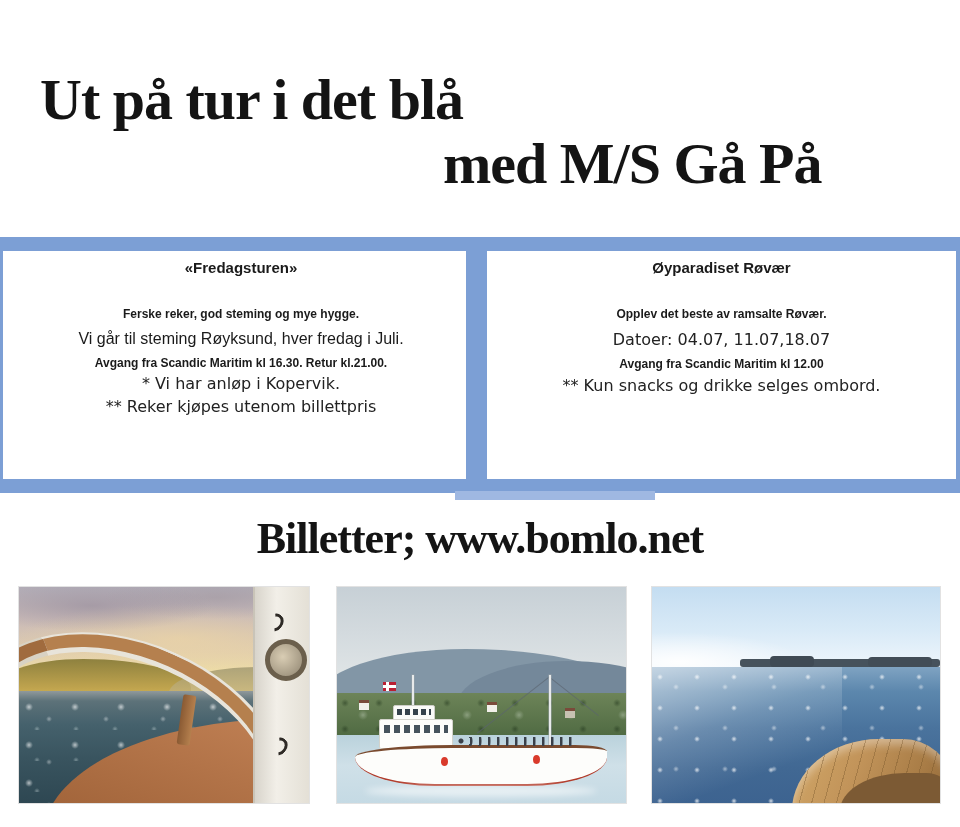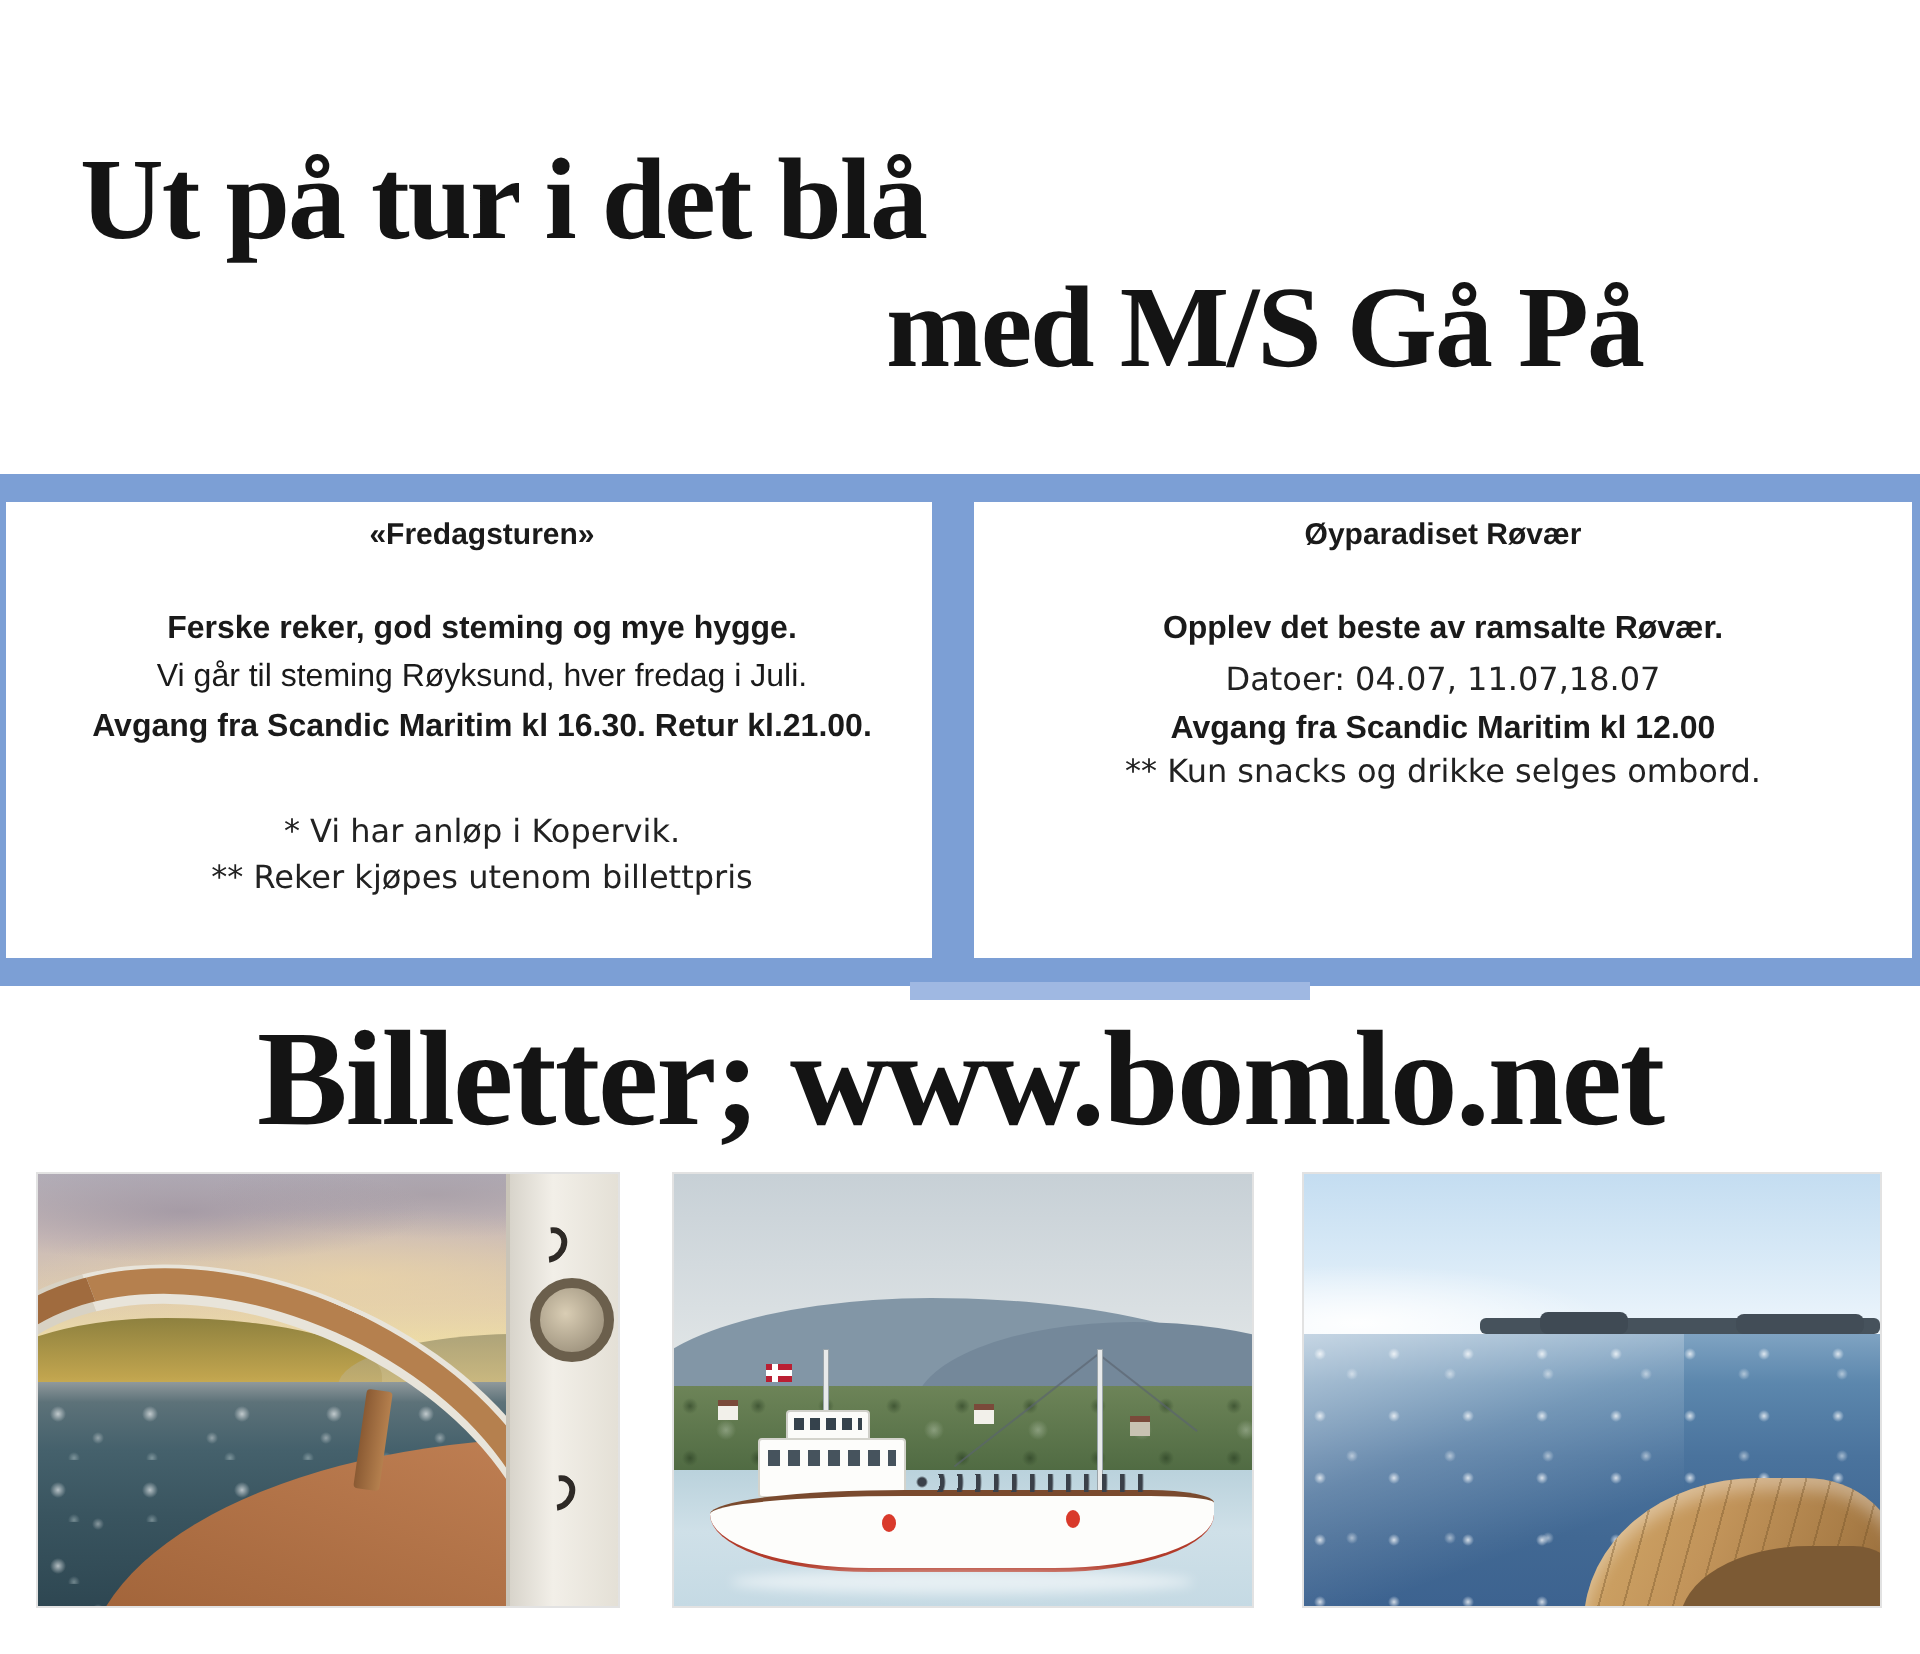--- a/index.html
+++ b/index.html
@@ -21,41 +21,41 @@
     letter-spacing:-1px;
     color:#141414;
     white-space:nowrap;
   }
   #title-line1{left:40px;top:70px;}
   #title-line2{left:443px;top:134px;}
   #tickets-heading{
     position:absolute;left:0;top:508px;width:960px;
     text-align:center;
     font-family:"Liberation Serif","DejaVu Serif",serif;
-    font-weight:bold;font-size:68px;line-height:62px;letter-spacing:-1px;
+    font-weight:bold;font-size:44px;line-height:62px;letter-spacing:-1px;
     color:#141414;white-space:nowrap;
   }
   
   .bar{position:absolute;background:#7c9fd5;}
   #bar-top{left:0;top:237px;width:960px;height:14px;}
   #bar-bottom{left:0;top:479px;width:960px;height:14px;}
   #bar-bottom-extra{left:455px;top:491px;width:200px;height:9px;background:#9fb8e2;}
   #divider{left:466px;top:237px;width:21px;height:256px;}
   #sliver-left{left:0;top:237px;width:3px;height:256px;}
   #sliver-right{left:956px;top:237px;width:4px;height:256px;}
   
   .box-content{position:absolute;top:251px;text-align:center;}
   #left-box{left:3px;width:476px;}
   #right-box{left:487px;width:469px;}
   .bx-head{font-weight:bold;font-size:15px;line-height:18px;margin-top:8px;}
-  .bx-bold{font-weight:bold;font-size:16px;line-height:19px;}
+  .bx-bold{font-weight:bold;font-size:12px;line-height:19px;}
   .bx-reg{font-size:16px;line-height:19px;}
   .bx-note{font-family:"DejaVu Sans",sans-serif;font-size:16px;line-height:21px;color:#222;}
   .mt-l1{margin-top:28px;} .mt-5{margin-top:5px;} .mt-6{margin-top:6px;}
-  .mt-n1{margin-top:32px;} .mt-n1r{margin-top:34px;} .mt-n2{margin-top:2px;} .mt-n2r{margin-top:1px;}
+  .mt-n1{} .mt-n1r{margin-top:34px;} .mt-n2{margin-top:2px;} .mt-n2r{margin-top:1px;}
   .it{font-style:italic;}
   
   .photo{
     position:absolute;top:586px;height:216px;
     border:1px solid #e2e2e2;background:#fff;overflow:hidden;
   }
   #photo1{left:18px;width:290px;}
   #photo2{left:336px;width:289px;}
   #photo3{left:651px;width:288px;}
   .photo *{position:absolute;}

